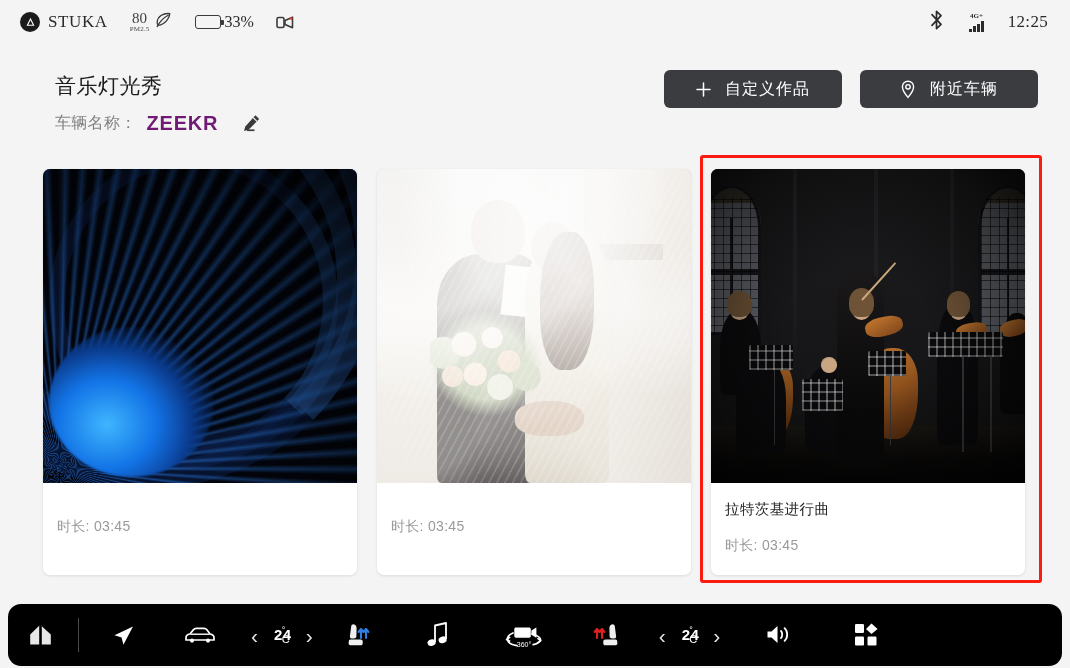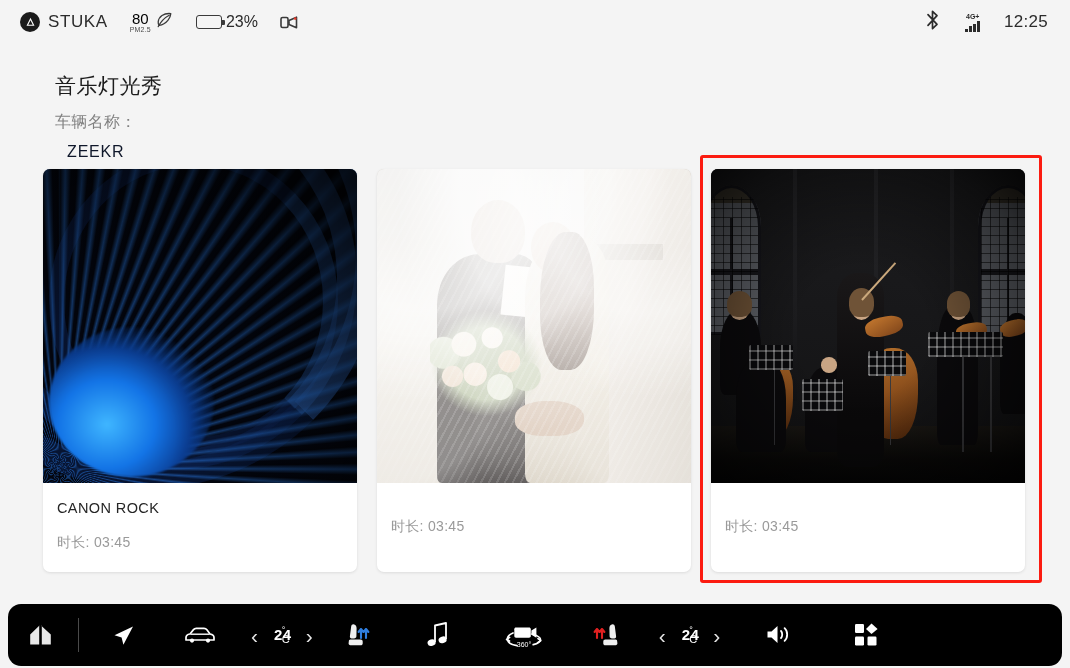--- a/index.html
+++ b/index.html
@@ -13,35 +13,35 @@
     position: relative;
     width: 1070px; height: 668px;
     background: #f4f4f4;
   }
 
   
   .statusbar {
     position: absolute; top: 0; left: 0;
     width: 1070px; height: 44px;
     background: #f4f4f4;
-    display: flex; align-items: center;
+    display: flex; align-items: center; font-family: Liberation Serif, serif;
   }
   .sb-left { display: flex; align-items: center; gap: 22px; padding-left: 20px; }
   .sb-right { display: flex; align-items: center; gap: 24px; position: absolute; right: 22px; }
 
   .brand { display: flex; align-items: center; gap: 8px; }
   .brand-mark {
     width: 20px; height: 20px; border-radius: 50%;
     background: #1b1b1b; display: flex; align-items: center; justify-content: center;
   }
   .brand-name {
     font-size: 17px; color: #2b2b2b; letter-spacing: .6px; font-weight: 400;
   }
   .pm25 { display: flex; align-items: center; gap: 3px; }
-  .pm25-num { font-size: 15px; color: #000000; line-height: 1; font-weight: 400; }
+  .pm25-num { font-size: 15px; color: #404040; line-height: 1; font-weight: 400; }
   .pm25-unit { font-size: 7px; color: #4a4a4a; line-height: 1; letter-spacing: .2px; }
   .pm25-stack { display: flex; flex-direction: column; align-items: center; }
 
   .battery { display: flex; align-items: center; gap: 4px; }
   .batt-shell {
     width: 26px; height: 14px; border: 1.6px solid #3a3a3a; border-radius: 3px;
     padding: 1.5px; position: relative;
   }
   .batt-fill { width: 70%; height: 100%; background: #2ec24d; border-radius: 1px; }
   .batt-cap {
@@ -58,24 +58,24 @@
   .bars i { width: 2.5px; background: #2b2b2b; display: block; }
 
   
   .page-head { position: absolute; top: 58px; left: 12px; width: 1070px; height: 90px; }
   .page-title {
     position: absolute; left: 43px; top: 14px;
     font-size: 21px; color: #1c1c1c; font-weight: 400; letter-spacing: .5px;
   }
   .vehicle-row {
     position: absolute; left: 43px; top: 54px;
-    display: flex; align-items: center; gap: 10px; flex-direction: column;
+    display: flex; align-items: center; gap: 10px;
   }
   .vehicle-label { font-size: 16px; color: #808080; letter-spacing: .3px; }
-  .vehicle-name { font-size: 16px; color: #0f172a; font-weight: 400; letter-spacing: .8px; }
+  .vehicle-name { font-size: 20px; color: #701a75; font-weight: 700; letter-spacing: .8px; }
   .edit-btn { margin-left: 12px; width: 22px; height: 22px; display: flex; align-items: center; justify-content: center; cursor: pointer; }
 
   .head-actions { position: absolute; right: 44px; top: 12px; display: flex; gap: 18px; }
   .pill {
     height: 38px; min-width: 178px; border-radius: 6px; background: #3a3c40;
     color: #fff; display: flex; align-items: center; justify-content: center; gap: 14px;
     font-size: 16px; cursor: pointer; letter-spacing: 1px;
   }
   .pill .glyph { display: flex; align-items: center; }
   .pill-label { font-weight: 400; }
@@ -320,21 +320,21 @@
             <path d="M4.2 16.6C6.5 12.2 10.6 7.6 15.2 5.2" fill="none" stroke="#3a3a3a" stroke-width="1.2" stroke-linecap="round"></path>
           </svg>
         </span>
       </div>
 
       <div class="battery">
         <span class="batt-shell">
           <span class="batt-fill" style="width: 70%;"></span>
           <span class="batt-cap"></span>
         </span>
-        <span class="batt-pct">23%</span>
+        <span class="batt-pct">33%</span>
       </div>
 
       <span class="dashcam">
         <svg width="24" height="17" viewBox="0 0 24 17">
           <rect x="1" y="3.5" width="7" height="10" rx="1.6" fill="none" stroke="#3a3a3a" stroke-width="1.6"></rect>
           <path d="M9 6.4 L16.5 3.2 V13.8 L9 10.6 Z" fill="none" stroke="#3a3a3a" stroke-width="1.6" stroke-linejoin="round"></path>
           <circle cx="15.2" cy="4.6" r="1.35" fill="#e23b2e"></circle>
         </svg>
       </span>
     </div>
@@ -366,39 +366,57 @@
       <span class="vehicle-name">ZEEKR</span>
       <span class="edit-btn">
         <svg width="21" height="21" viewBox="0 0 21 21">
           <path d="M14.4 2.3 L18.2 6.1 L7.6 16.7 L3 18.1 L4.3 13.4 Z" fill="#3a3a3a"></path>
           <path d="M12.2 4.6 L15.9 8.3" stroke="#f4f4f4" stroke-width="1.2"></path>
           <rect x="6.1" y="16.4" width="7.4" height="1.7" fill="#3a3a3a"></rect>
         </svg>
       </span>
     </div>
 
+    <div class="head-actions">
+      <div class="pill">
+        <span class="glyph">
+          <svg width="15" height="15" viewBox="0 0 15 15">
+            <path d="M7.5 1 V14 M1 7.5 H14" stroke="#fff" stroke-width="1.5" stroke-linecap="round"></path>
+          </svg>
+        </span>
+        <span class="pill-label">自定义作品</span>
+      </div>
+      <div class="pill">
+        <span class="glyph">
+          <svg width="16" height="19" viewBox="0 0 16 19">
+            <path d="M8 1.2c-3.1 0-5.6 2.5-5.6 5.6 0 4.1 5.6 10.6 5.6 10.6s5.6-6.5 5.6-10.6c0-3.1-2.5-5.6-5.6-5.6z" fill="none" stroke="#fff" stroke-width="1.4"></path>
+            <circle cx="8" cy="6.8" r="2.2" fill="none" stroke="#fff" stroke-width="1.4"></circle>
+          </svg>
+        </span>
+        <span class="pill-label">附近车辆</span>
+      </div>
+    </div>
   </div>
 
   <div class="cards">
 
     <div class="card">
       <div class="card-thumb">
         <div class="art-spiral">
           <div class="arcs">
             <div class="arc" style="left:-42%;top:-48%;width:150%;height:150%;"></div>
             <div class="arc" style="left:-18%;top:-26%;width:118%;height:122%;border-width:20px;border-color:rgba(20,50,110,.40);border-right-color:rgba(48,104,190,.5);"></div>
             <div class="arc" style="left:2%;top:-6%;width:92%;height:96%;border-width:15px;border-color:rgba(16,42,96,.45);border-right-color:rgba(40,96,180,.48);"></div>
           </div>
           <div class="blades"></div>
           <div class="glow"></div>
           <div class="vign"></div>
         </div>
       </div>
       <div class="card-body">
-        <div class="card-title">CANON ROCK</div>
         <div class="card-meta">时长: 03:45</div>
       </div>
     </div>
 
     <div class="card">
       <div class="card-thumb">
         <div class="art-wedding">
           <div class="sky"></div>
           <div class="bldg"></div>
           <div class="groom"></div>
@@ -467,20 +485,21 @@
           <div class="stand" style="left:69%;bottom:40%;width:24%;height:8%;"></div>
           <div class="standleg" style="left:20%;bottom:12%;height:24%"></div>
           <div class="standleg" style="left:57%;bottom:12%;height:22%"></div>
           <div class="standleg" style="left:80%;bottom:10%;height:30%"></div>
           <div class="standleg" style="left:89%;bottom:10%;height:30%"></div>
 
           <div class="vign2"></div>
         </div>
       </div>
       <div class="card-body">
+        <div class="card-title">拉特茨基进行曲</div>
         <div class="card-meta">时长: 03:45</div>
       </div>
     </div>
 
     <div class="sel-ring" style="border-color: rgb(251, 27, 16);"></div>
   </div>
 
   <div class="navbar">
 
     <div class="nav-left">

